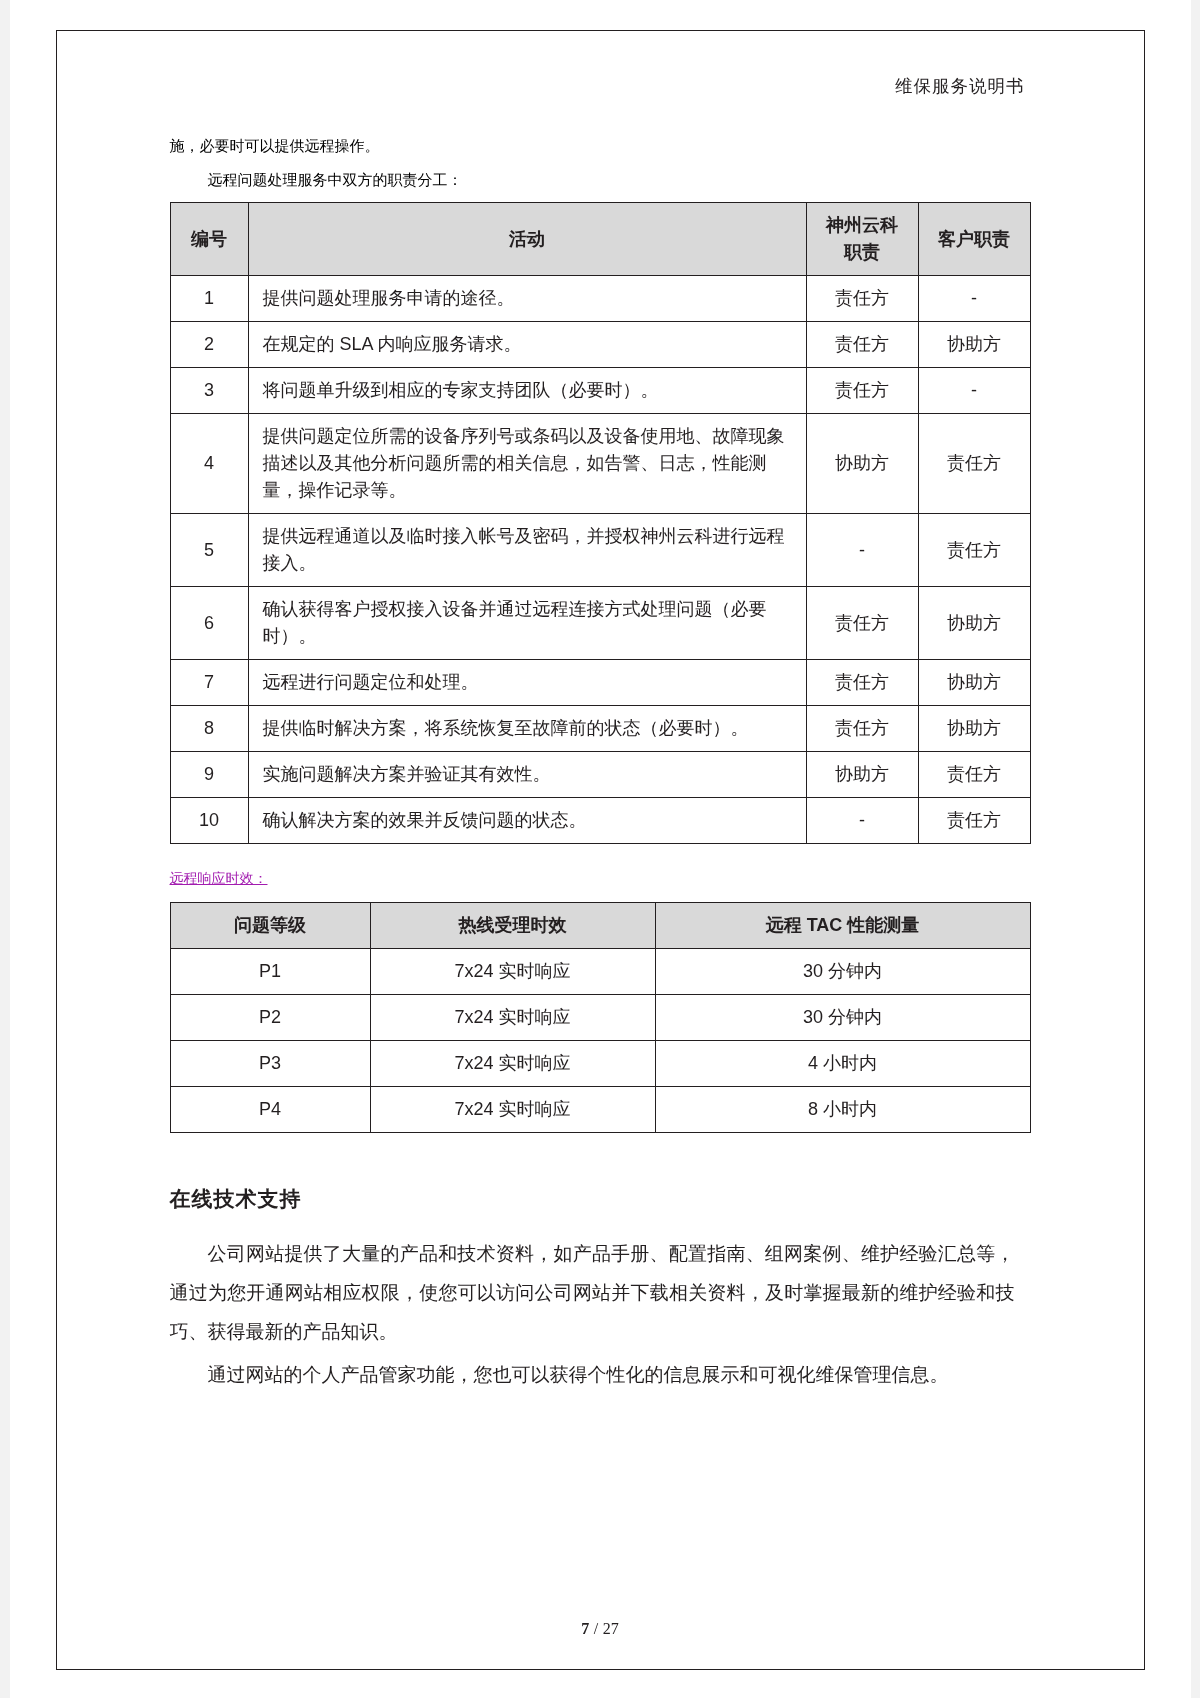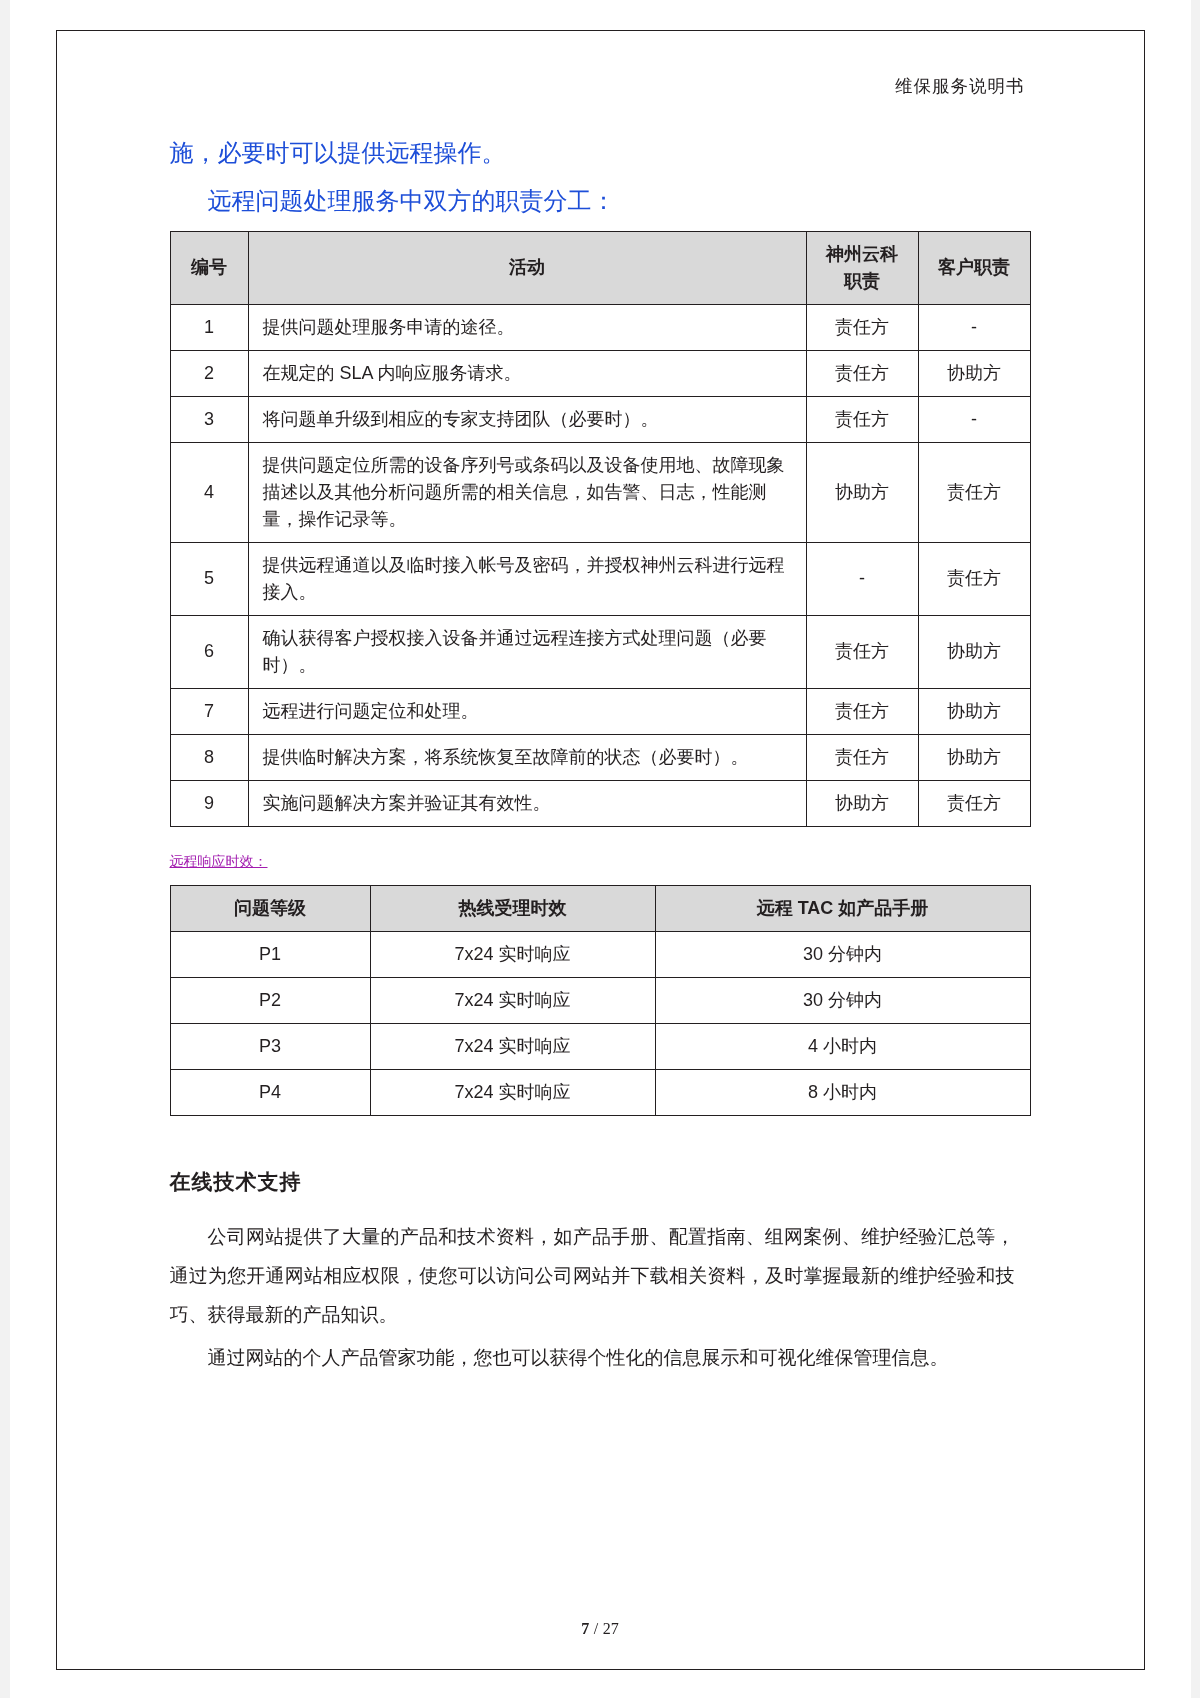--- a/index.html
+++ b/index.html
@@ -39,22 +39,22 @@
   }
   .header-right {
     text-align: right;
     font-size: 17.5px;
     color: #231f20;
     letter-spacing: 1px;
     margin-bottom: 36px;
     padding-right: 6px;
   }
   .body-line {
-    font-size: 24px;
-    color: #1d4ed8;
+    font-size: 15px;
+    color: #000000;
     line-height: 1.6;
     margin: 0 0 10px 0;
   }
   .indent1 {
     text-indent: 38px;
   }
   .table-wrap {
     margin: 6px 0 0 0;
   }
   table {
@@ -213,38 +213,44 @@
             <td class="act">提供临时解决方案，将系统恢复至故障前的状态（必要时）。</td>
             <td class="resp">责任方</td>
             <td class="resp">协助方</td>
           </tr>
           <tr>
             <td class="num">9</td>
             <td class="act">实施问题解决方案并验证其有效性。</td>
             <td class="resp">协助方</td>
             <td class="resp">责任方</td>
           </tr>
+          <tr>
+            <td class="num">10</td>
+            <td class="act">确认解决方案的效果并反馈问题的状态。</td>
+            <td class="resp">-</td>
+            <td class="resp">责任方</td>
+          </tr>
         </tbody>
       </table>
     </div>
 
     <div class="section-label">远程响应时效：</div>
 
     <div class="table-wrap">
       <table class="t2">
         <colgroup>
           <col class="c1">
             <col class="c2">
             <col class="c3">
         </colgroup>
         <thead>
           <tr>
             <th>问题等级</th>
             <th>热线受理时效</th>
-            <th>远程 TAC 如产品手册</th>
+            <th>远程 TAC 性能测量</th>
           </tr>
         </thead>
         <tbody>
           <tr>
             <td>P1</td>
             <td>7x24 实时响应</td>
             <td>30 分钟内</td>
           </tr>
           <tr>
             <td>P2</td>

